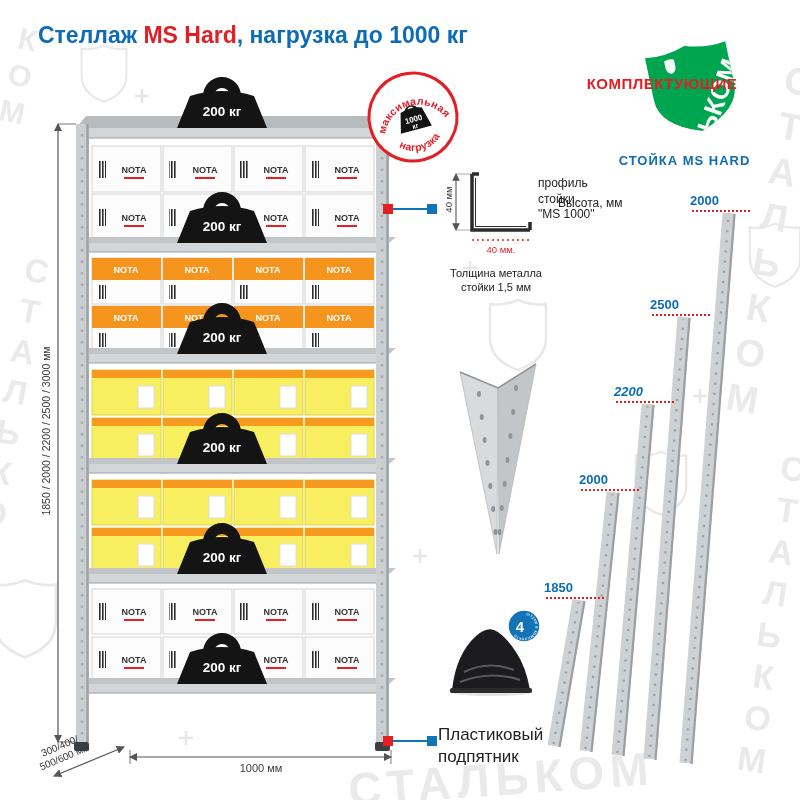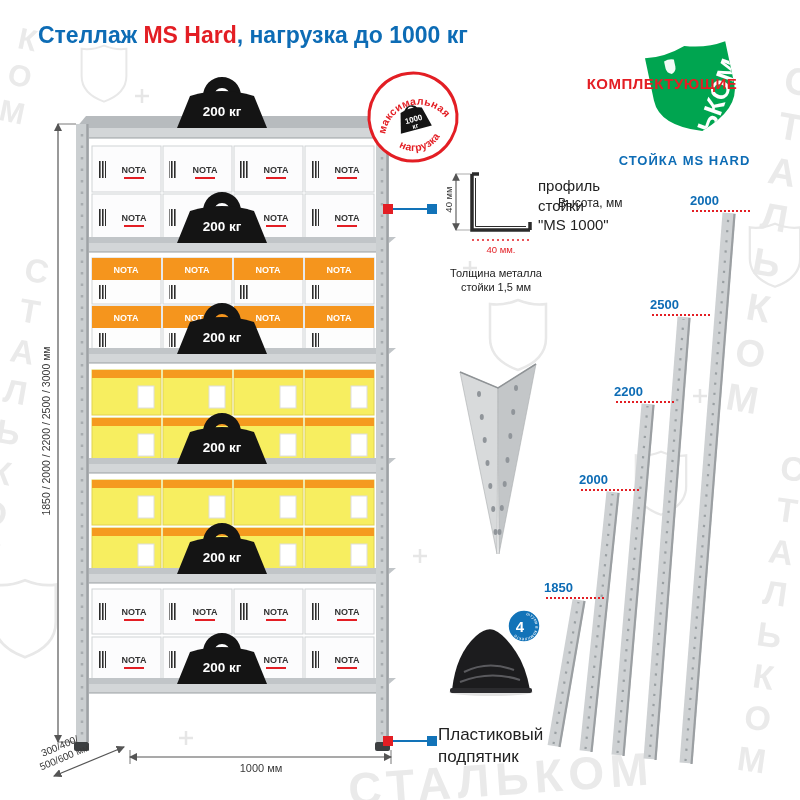--- a/index.html
+++ b/index.html
@@ -426,21 +426,21 @@
 
   <div class="abs lay dim" style="left:-79px;top:425px;width:250px;text-align:center;font-size:10.5px;transform:rotate(-90deg);">1850 / 2000 / 2200 / 2500 / 3000 мм</div>
   <div class="abs lay dim" style="left:196px;top:762px;width:130px;text-align:center;font-size:11px;">1000 мм</div>
   <div class="abs lay dim" style="left:16px;top:740px;width:92px;text-align:center;font-size:10px;line-height:1.15;transform:rotate(-23deg);">
     <div>300/400/</div>
     <div>500/600 мм</div>
   </div>
 
   <div class="abs lay" style="left:426px;top:194px;width:44px;text-align:center;font-size:9.5px;color:#333;transform:rotate(-90deg);">40 мм</div>
   <div class="abs lay red" style="left:471px;top:244px;width:60px;text-align:center;font-size:9.5px;">40 мм.</div>
-  <div class="abs lay" style="left:538px;top:176px;width:76px;font-size:15px;color:#222;line-height:1.3;">
+  <div class="abs lay" style="left:538px;top:176px;width:76px;font-size:12px;color:#222;line-height:1.3;">
     <div>профиль</div>
     <div>стойки</div>
     <div>"MS 1000"</div>
   </div>
   <div class="abs lay" style="left:436px;top:266px;width:120px;text-align:center;font-size:11px;color:#222;line-height:1.3;">
     <div>Толщина металла</div>
     <div>стойки 1,5 мм</div>
   </div>
 
   <div class="abs lay" style="left:438px;top:724px;width:114px;text-align:left;font-size:17px;color:#222;line-height:1.3;">
@@ -451,20 +451,20 @@
   <div class="abs lay red" style="left:543px;top:74px;width:238px;text-align:center;font-size:15px;font-weight:bold;letter-spacing:0.5px;line-height:1.3;">
     <div>КОМПЛЕКТУЮЩИЕ</div>
   </div>
   <div class="abs lay blue" style="left:582px;top:153px;width:205px;text-align:center;font-size:13px;font-weight:bold;letter-spacing:1px;">СТОЙКА MS HARD</div>
   <div class="abs lay" style="left:558px;top:196px;width:90px;font-size:12px;color:#222;">Высота, мм</div>
 
   <div class="postlabel" style="left:544px;top:580px;text-align:right;">1850</div>
   <div class="dotline" style="left:546px;top:597px;width:58px;"></div>
   <div class="postlabel" style="left:579px;top:472px;">2000</div>
   <div class="dotline" style="left:581px;top:489px;width:58px;"></div>
-  <div class="postlabel" style="left:614px;top:384px;">2200</div>
+  <div class="postlabel" style="left:614px;top:384px;font-style:italic;">2200</div>
   <div class="dotline" style="left:616px;top:401px;width:58px;"></div>
   <div class="postlabel" style="left:650px;top:297px;">2500</div>
   <div class="dotline" style="left:652px;top:314px;width:58px;"></div>
   <div class="postlabel" style="left:690px;top:193px;">2000</div>
   <div class="dotline" style="left:692px;top:210px;width:58px;"></div>
 
 </div>
 
 </body></html>

